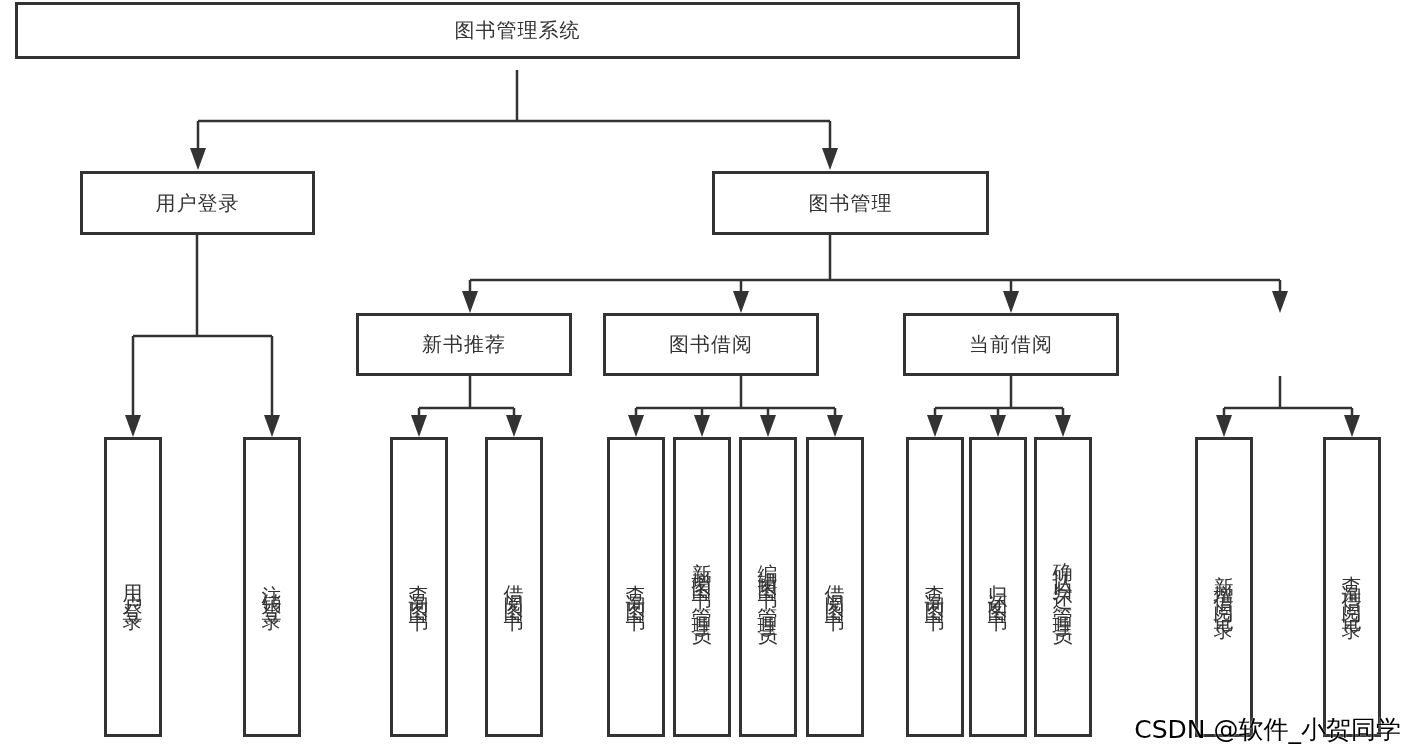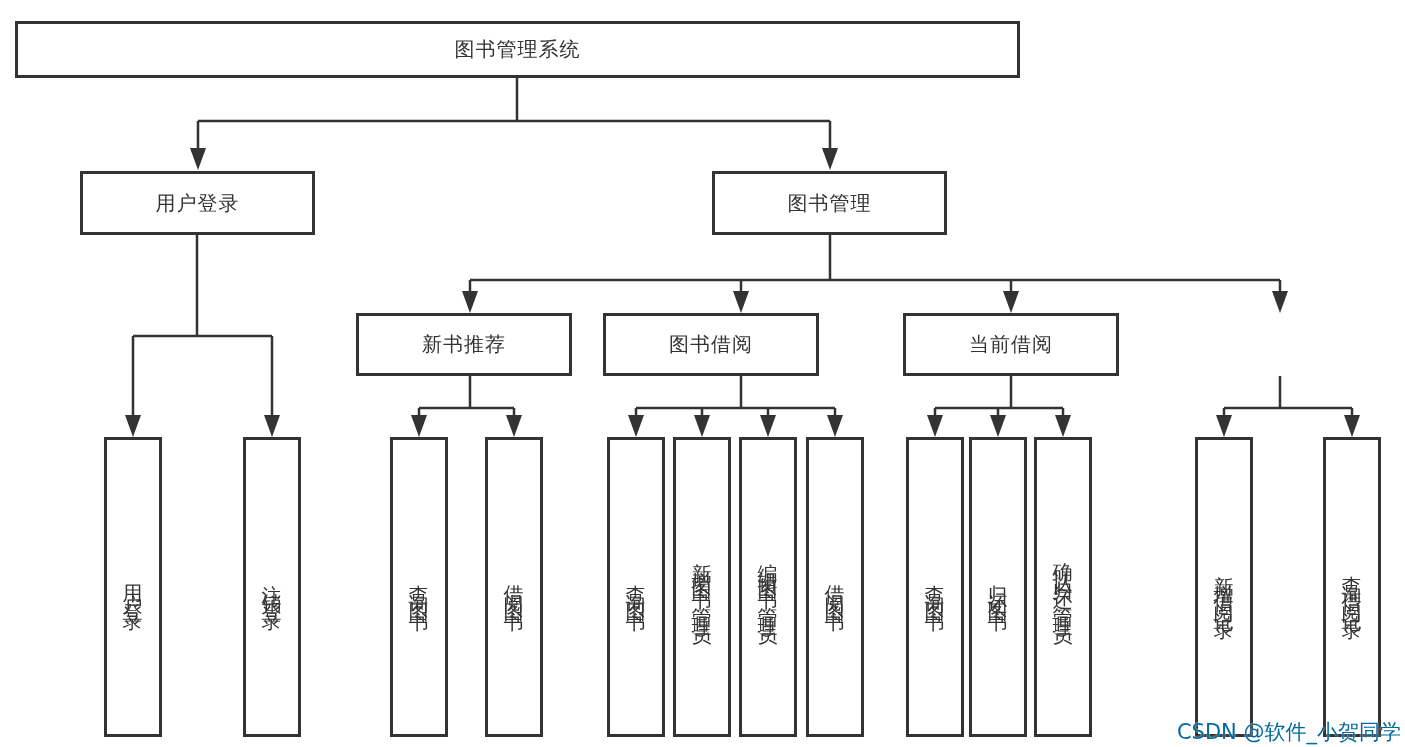--- a/index.html
+++ b/index.html
@@ -30,23 +30,23 @@
     display: flex;
     align-items: center;
     justify-content: center;
     color: #333333;
   }
   .node-h {
     font-size: 20px;
     letter-spacing: 1px;
     white-space: nowrap;
   }
-  .node-root   { left: 15px;   top: 21px;  width: 1005px; height: 57px; }
+  .node-root   { left: 15px;   top: 2px;  width: 1005px; height: 57px; }
   .node-l2a    { left: 80px;   top: 171px; width: 235px;  height: 64px; }
-  .node-l2b    { left: 712px;  top: 171px; width: 235px;  height: 64px; }
+  .node-l2b    { left: 712px;  top: 171px; width: 277px;  height: 64px; }
   .node-l3     { top: 313px; height: 63px; width: 216px; }
   .node-l3a    { left: 356px; }
   .node-l3b    { left: 603px; }
   .node-l3c    { left: 903px; align-items: center; }
   .node-l3d    { left: 1172px; }
   .leaf {
     position: absolute;
     box-sizing: border-box;
     border: 3px solid #333333;
     background: #ffffff;
@@ -76,22 +76,22 @@
   .lf8  { left: 806px; }
   .lf9  { left: 906px; }
   .lf10 { left: 969px; }
   .lf11 { left: 1034px; }
   .lf12 { left: 1195px; }
   .lf13 { left: 1323px; }
   .watermark {
     position: absolute;
     right: 4px;
     bottom: 1px;
-    font-size: 21px;
-    color: #0369a1;
+    font-size: 25px;
+    color: #000000;
     text-shadow: 0 0 2px #ffffff;
     white-space: nowrap;
   }
 </style>
 </head>
 <body>
 
 <div class="canvas">
 
   <svg class="connectors" viewBox="0 0 1405 747" xmlns="http://www.w3.org/2000/svg">

